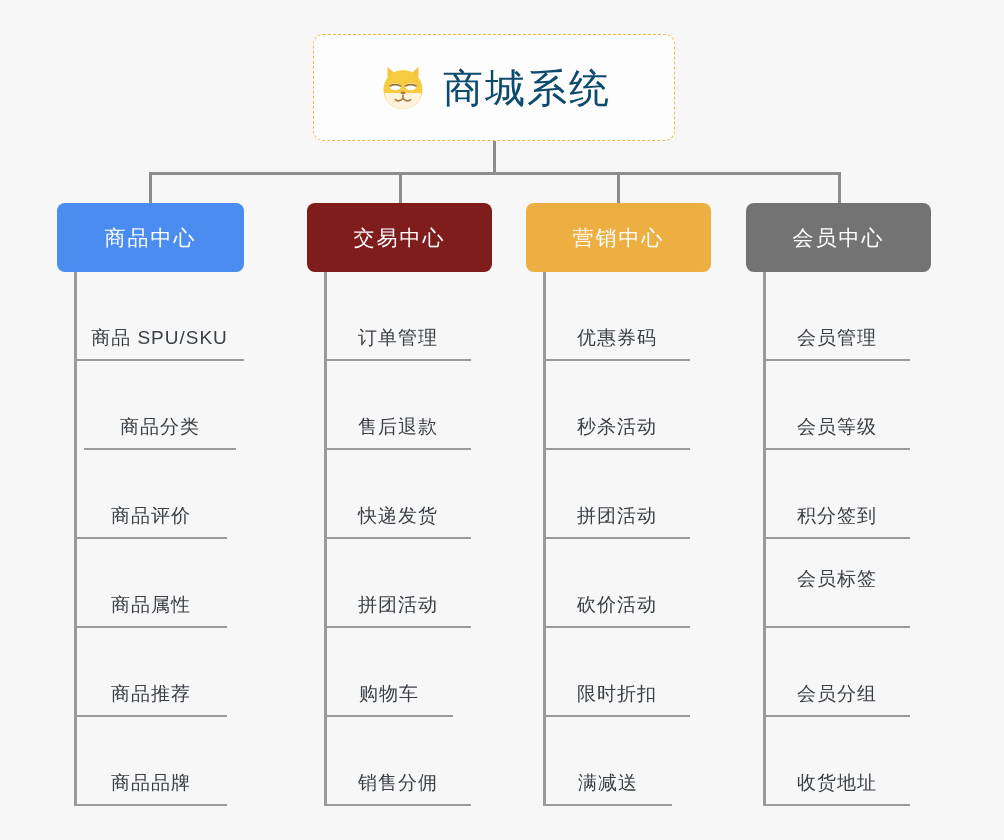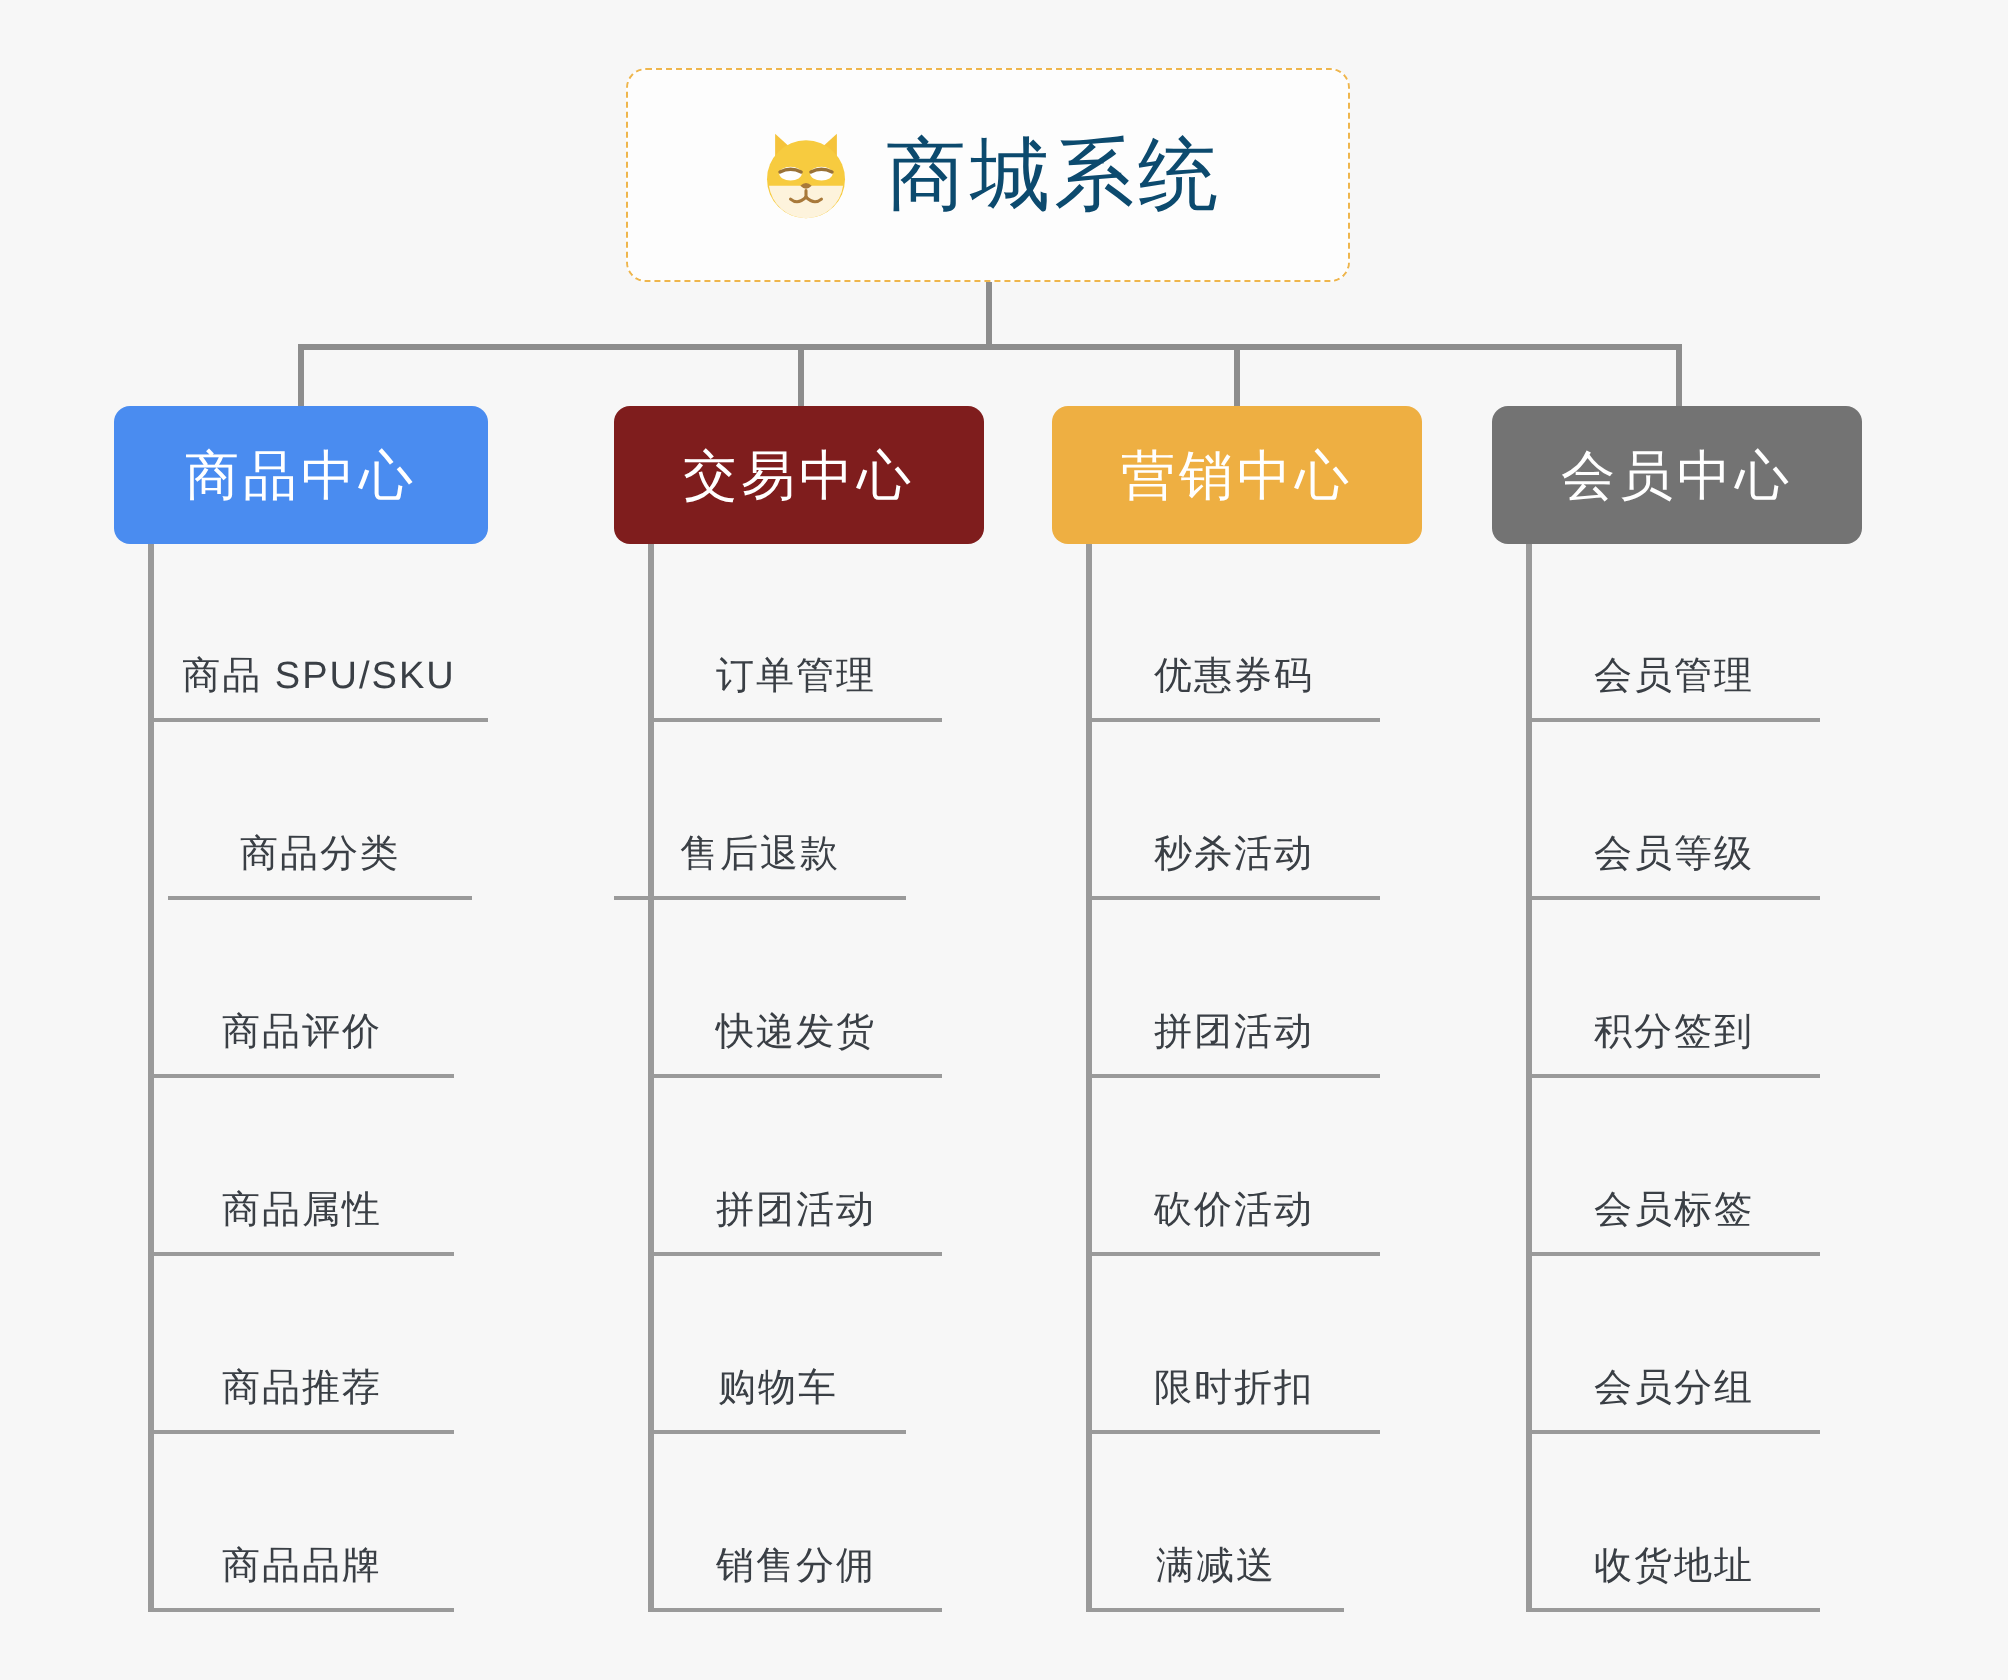--- a/index.html
+++ b/index.html
@@ -66,21 +66,21 @@
   }
   .col-header {
     position: relative;
     box-sizing: border-box;
     height: 69px;
     border-radius: 8px;
     display: flex;
     align-items: center;
     justify-content: center;
     color: #ffffff;
-    font-size: 27px;
+    font-size: 21px;
     letter-spacing: 2px;
     white-space: nowrap;
   }
 
   
   .col-trunk {
     position: absolute;
     top: 69px;
     width: 3px;
     background: #9a9a9a;
@@ -166,21 +166,21 @@
     </ul>
   </div>
 
   <div class="column" style="left:307px; width:185px;">
     <div class="col-header" style="background: #7f1d1d;">交易中心</div>
     <div class="col-trunk" style="left:17px; height:534px;"></div>
     <ul class="leaf-list">
       <li class="leaf-item" style="margin-left:18px; width:146px;">
         <span class="leaf-label">订单管理</span>
       </li>
-      <li class="leaf-item" style="width:146px;">
+      <li class="leaf-item" style="margin-left:18px; width:146px;">
         <span class="leaf-label">售后退款</span>
       </li>
       <li class="leaf-item" style="margin-left:18px; width:146px;">
         <span class="leaf-label">快递发货</span>
       </li>
       <li class="leaf-item" style="margin-left:18px; width:146px;">
         <span class="leaf-label">拼团活动</span>
       </li>
       <li class="leaf-item" style="margin-left:18px; width:128px;">
         <span class="leaf-label">购物车</span>
@@ -222,21 +222,21 @@
     <ul class="leaf-list">
       <li class="leaf-item" style="margin-left:18px; width:146px;">
         <span class="leaf-label">会员管理</span>
       </li>
       <li class="leaf-item" style="margin-left:18px; width:146px;">
         <span class="leaf-label">会员等级</span>
       </li>
       <li class="leaf-item" style="margin-left:18px; width:146px;">
         <span class="leaf-label">积分签到</span>
       </li>
-      <li class="leaf-item" style="margin-left:18px; width:146px;">
+      <li class="leaf-item" style="margin-left:18px; width:146px;align-items:center;">
         <span class="leaf-label">会员标签</span>
       </li>
       <li class="leaf-item" style="margin-left:18px; width:146px;">
         <span class="leaf-label">会员分组</span>
       </li>
       <li class="leaf-item" style="margin-left:18px; width:146px;">
         <span class="leaf-label">收货地址</span>
       </li>
     </ul>
   </div>

